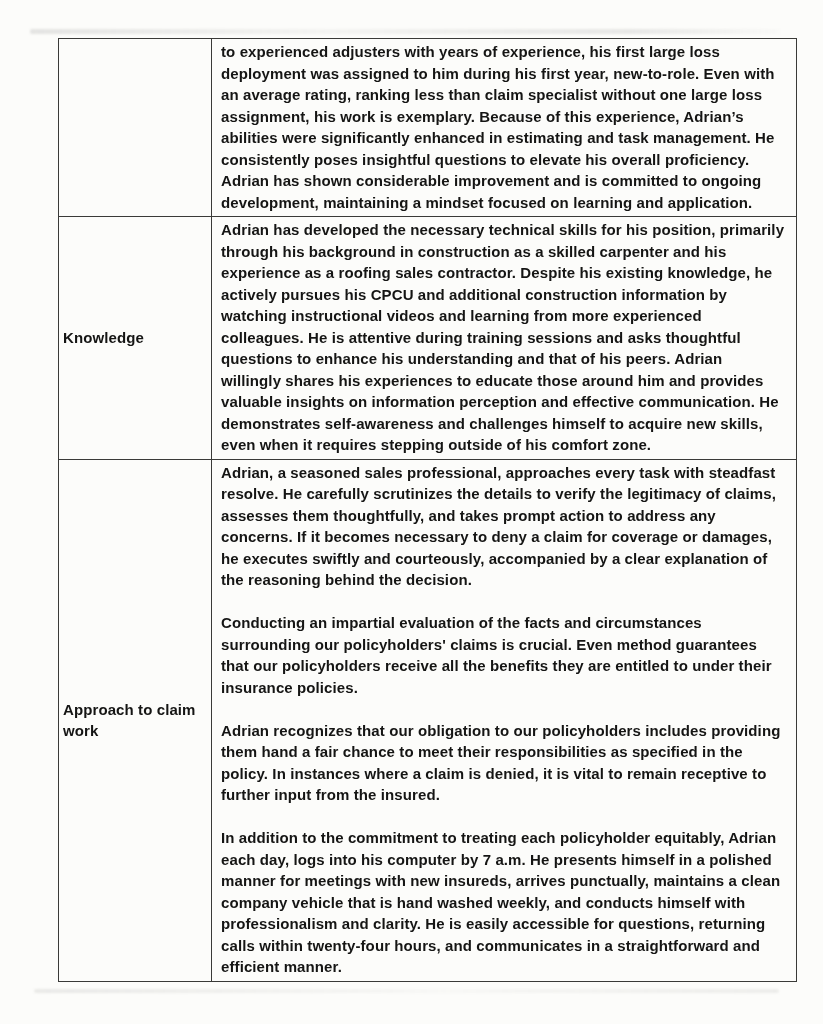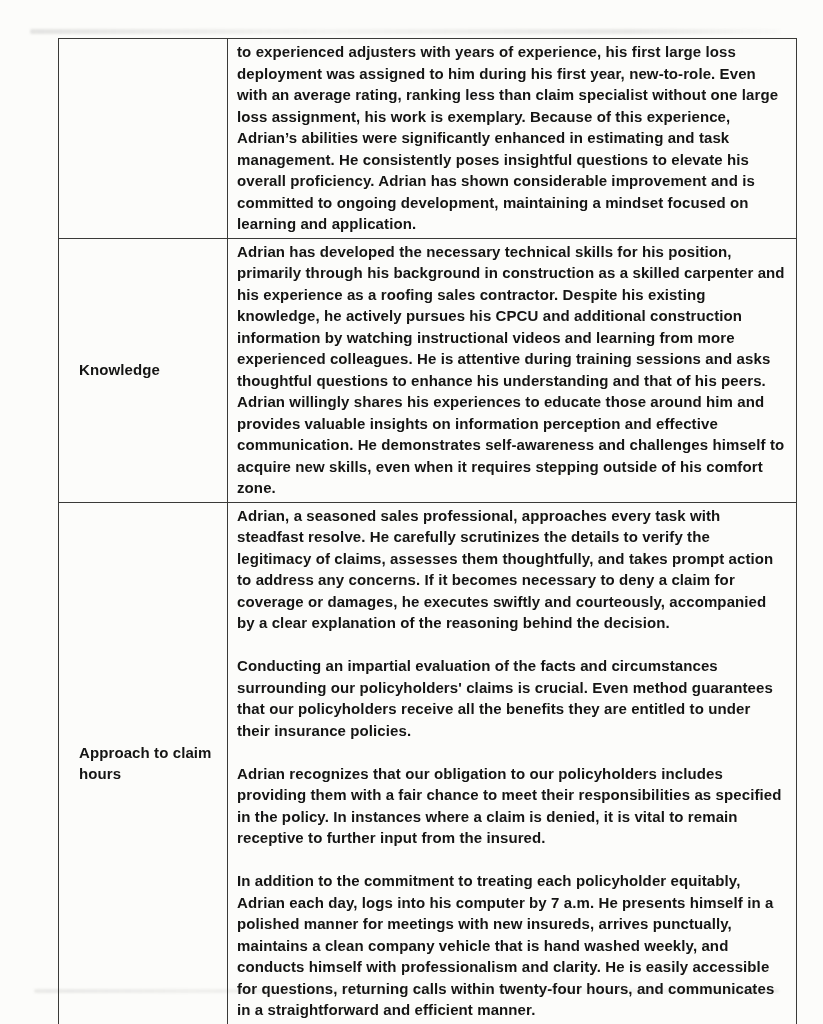--- a/index.html
+++ b/index.html
@@ -55,21 +55,21 @@
     color: #151514;
     font-weight: 700;
     font-size: 15px;
     line-height: 21.5px;
     letter-spacing: 0.1px;
     vertical-align: top;
   }
   td.label-cell {
     width: 140px;
     vertical-align: middle;
-    padding: 4px 8px 4px 20px;
+    padding: 4px 8px 4px 4px;
   }
   td.text-cell {
     padding: 2px 10px 3px 9px;
   }
   td.text-cell p {
     margin: 0;
   }
   td.text-cell p + p {
     margin-top: 21.5px;
   }
@@ -95,25 +95,25 @@
     <tr>
       <td class="label-cell">
         <span>Knowledge</span>
       </td>
       <td class="text-cell">
         <p>Adrian has developed the necessary technical skills for his position, primarily through his background in construction as a skilled carpenter and his experience as a roofing sales contractor. Despite his existing knowledge, he actively pursues his CPCU and additional construction information by watching instructional videos and learning from more experienced colleagues. He is attentive during training sessions and asks thoughtful questions to enhance his understanding and that of his peers. Adrian willingly shares his experiences to educate those around him and provides valuable insights on information perception and effective communication. He demonstrates self-awareness and challenges himself to acquire new skills, even when it requires stepping outside of his comfort zone.</p>
       </td>
     </tr>
     <tr>
       <td class="label-cell">
-        <span>Approach to claim hours</span>
+        <span>Approach to claim work</span>
       </td>
       <td class="text-cell">
         <p>Adrian, a seasoned sales professional, approaches every task with steadfast resolve. He carefully scrutinizes the details to verify the legitimacy of claims, assesses them thoughtfully, and takes prompt action to address any concerns. If it becomes necessary to deny a claim for coverage or damages, he executes swiftly and courteously, accompanied by a clear explanation of the reasoning behind the decision.</p>
         <p>Conducting an impartial evaluation of the facts and circumstances surrounding our policyholders' claims is crucial. Even method guarantees that our policyholders receive all the benefits they are entitled to under their insurance policies.</p>
-        <p>Adrian recognizes that our obligation to our policyholders includes providing them with a fair chance to meet their responsibilities as specified in the policy. In instances where a claim is denied, it is vital to remain receptive to further input from the insured.</p>
+        <p>Adrian recognizes that our obligation to our policyholders includes providing them hand a fair chance to meet their responsibilities as specified in the policy. In instances where a claim is denied, it is vital to remain receptive to further input from the insured.</p>
         <p>In addition to the commitment to treating each policyholder equitably, Adrian each day, logs into his computer by 7 a.m. He presents himself in a polished manner for meetings with new insureds, arrives punctually, maintains a clean company vehicle that is hand washed weekly, and conducts himself with professionalism and clarity. He is easily accessible for questions, returning calls within twenty-four hours, and communicates in a straightforward and efficient manner.</p>
       </td>
     </tr>
   </tbody>
     </table>
 
 </div>
 
 </body></html>

